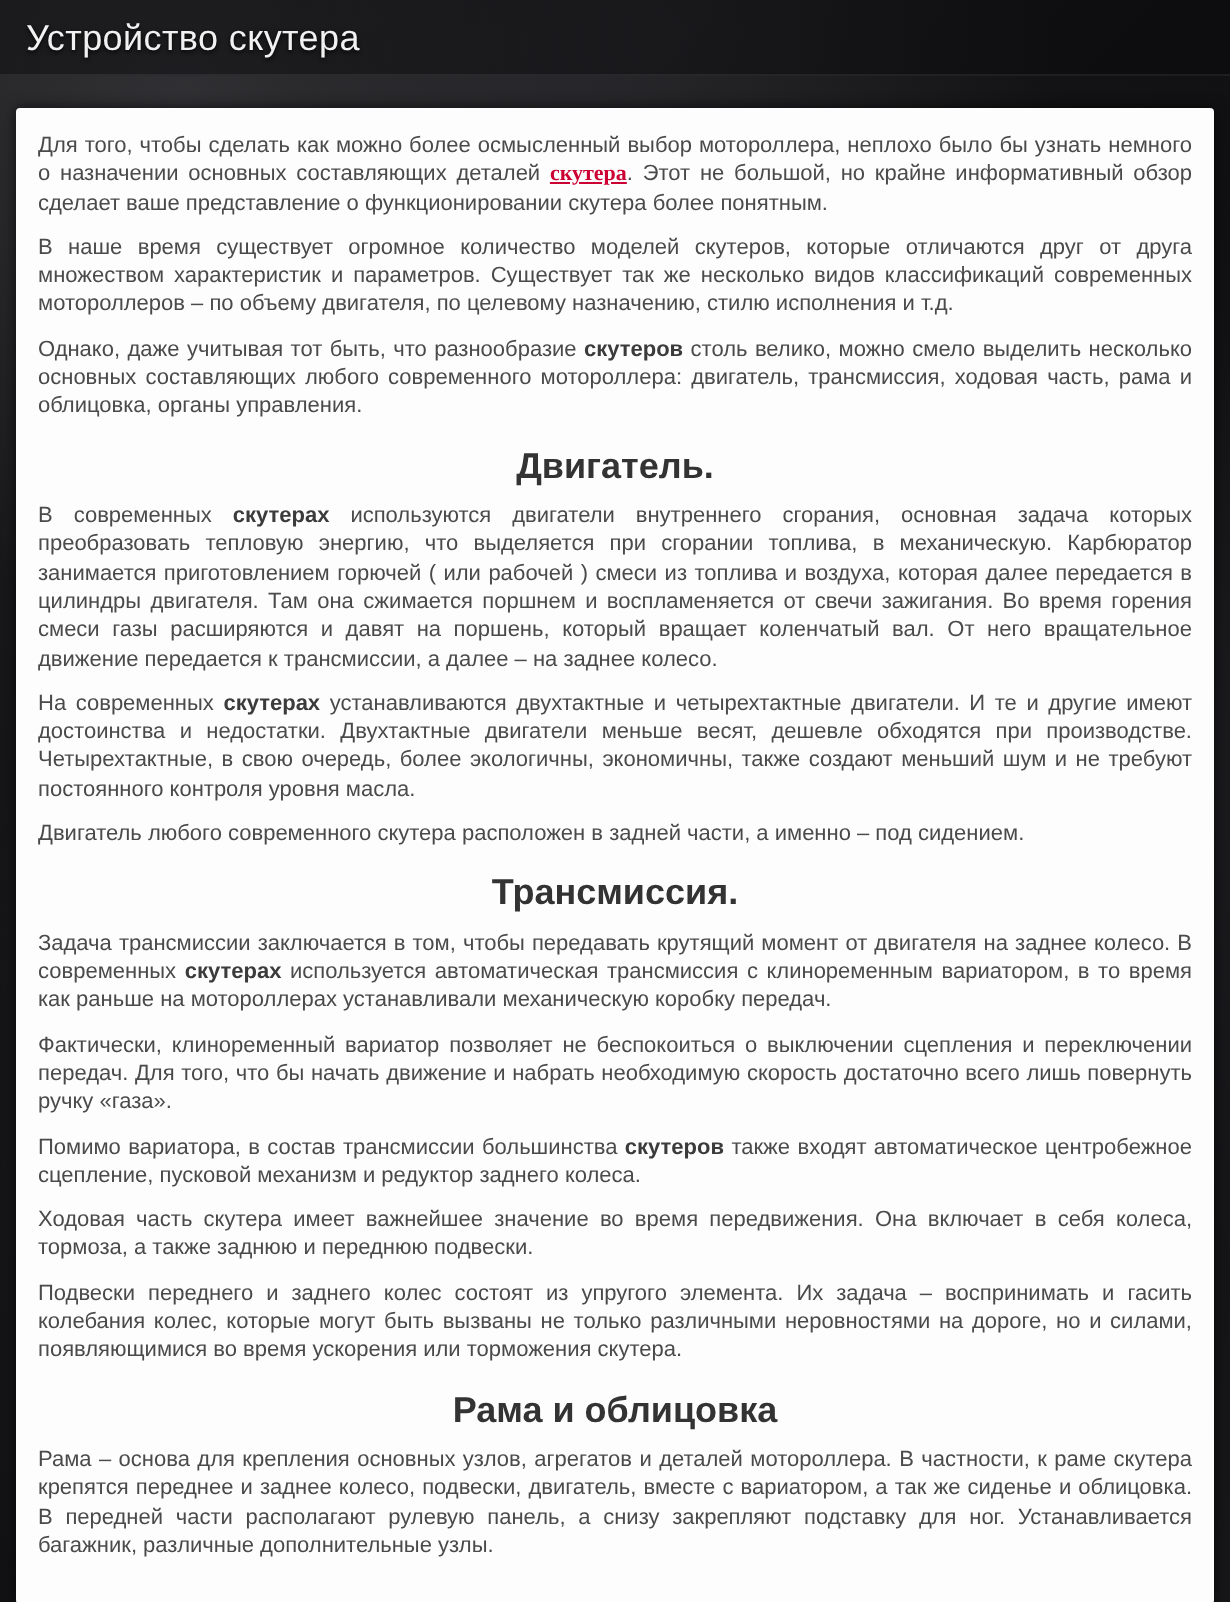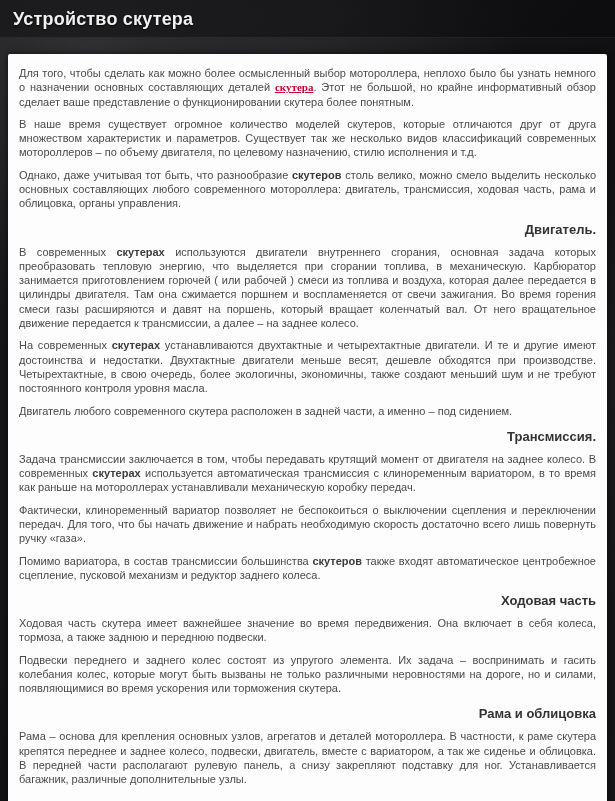--- a/index.html
+++ b/index.html
@@ -19,42 +19,42 @@
     height: 38px;
     padding: 8px 13px;
     background: rgba(8,8,10,0.45);
     border-bottom: 1px solid rgba(255,255,255,0.07);
   }
   .page-header h1 {
     margin: 0;
     font-size: 18px;
     line-height: 22px;
     color: #f1f1f1;
-    font-weight: bold;
+    font-weight: normal;
     letter-spacing: 0.2px;
     text-shadow: 0 1px 2px rgba(0,0,0,0.85);
   }
   .content {
     margin: 16px 8px 8px 8px;
     background: #fdfdfd;
     border-radius: 2px;
     box-shadow: 0 0 7px rgba(0,0,0,0.65);
     padding: 12px 11px 14px 11px;
     font-size: 11px;
     line-height: 1.3;
     color: #4a4a4a;
     text-align: justify;
   }
   .content p { margin: 0 0 8px 0; }
   .content h2 {
-    font-size: 13px;
+    font-size: 18px;
     color: #333;
     font-weight: bold;
     margin: 11px 0 6px 0;
-    text-align: right;
+    text-align: center;
   }
   .content strong { color: #3b3b3b; }
   a.inline-link {
     color: #cc0033;
     font-weight: bold;
     text-decoration: underline;
     cursor: pointer;
     font-family: Liberation Serif, serif;
   }
 </style>
@@ -72,21 +72,20 @@
         <p><span>В наше время существует огромное количество моделей скутеров, которые отличаются друг от друга множеством характеристик и параметров. Существует так же несколько видов классификаций современных мотороллеров – по объему двигателя, по целевому назначению, стилю исполнения и т.д.</span></p>
         <p><span>Однако, даже учитывая тот быть, что разнообразие </span><strong>скутеров</strong><span> столь велико, можно смело выделить несколько основных составляющих любого современного мотороллера: двигатель, трансмиссия, ходовая часть, рама и облицовка, органы управления.</span></p>
         <h2>Двигатель.</h2>
         <p><span>В современных </span><strong>скутерах</strong><span> используются двигатели внутреннего сгорания, основная задача которых преобразовать тепловую энергию, что выделяется при сгорании топлива, в механическую. Карбюратор занимается приготовлением горючей ( или рабочей ) смеси из топлива и воздуха, которая далее передается в цилиндры двигателя. Там она сжимается поршнем и воспламеняется от свечи зажигания. Во время горения смеси газы расширяются и давят на поршень, который вращает коленчатый вал. От него вращательное движение передается к трансмиссии, а далее – на заднее колесо.</span></p>
         <p><span>На современных </span><strong>скутерах</strong><span> устанавливаются двухтактные и четырехтактные двигатели. И те и другие имеют достоинства и недостатки. Двухтактные двигатели меньше весят, дешевле обходятся при производстве. Четырехтактные, в свою очередь, более экологичны, экономичны, также создают меньший шум и не требуют постоянного контроля уровня масла.</span></p>
         <p><span>Двигатель любого современного скутера расположен в задней части, а именно – под сидением.</span></p>
         <h2>Трансмиссия.</h2>
         <p><span>Задача трансмиссии заключается в том, чтобы передавать крутящий момент от двигателя на заднее колесо. В современных </span><strong>скутерах</strong><span> используется автоматическая трансмиссия с клиноременным вариатором, в то время как раньше на мотороллерах устанавливали механическую коробку передач.</span></p>
         <p><span>Фактически, клиноременный вариатор позволяет не беспокоиться о выключении сцепления и переключении передач. Для того, что бы начать движение и набрать необходимую скорость достаточно всего лишь повернуть ручку «газа».</span></p>
         <p><span>Помимо вариатора, в состав трансмиссии большинства </span><strong>скутеров</strong><span> также входят автоматическое центробежное сцепление, пусковой механизм и редуктор заднего колеса.</span></p>
-        <h2>Ходовая часть</h2>
         <p><span>Ходовая часть скутера имеет важнейшее значение во время передвижения. Она включает в себя колеса, тормоза, а также заднюю и переднюю подвески.</span></p>
         <p><span>Подвески переднего и заднего колес состоят из упругого элемента. Их задача – воспринимать и гасить колебания колес, которые могут быть вызваны не только различными неровностями на дороге, но и силами, появляющимися во время ускорения или торможения скутера.</span></p>
         <h2>Рама и облицовка</h2>
         <p><span>Рама – основа для крепления основных узлов, агрегатов и деталей мотороллера. В частности, к раме скутера крепятся переднее и заднее колесо, подвески, двигатель, вместе с вариатором, а так же сиденье и облицовка. В передней части располагают рулевую панель, а снизу закрепляют подставку для ног. Устанавливается багажник, различные дополнительные узлы.</span></p>
       </div>
 
   </main>
 </div>
 
 </body></html>

